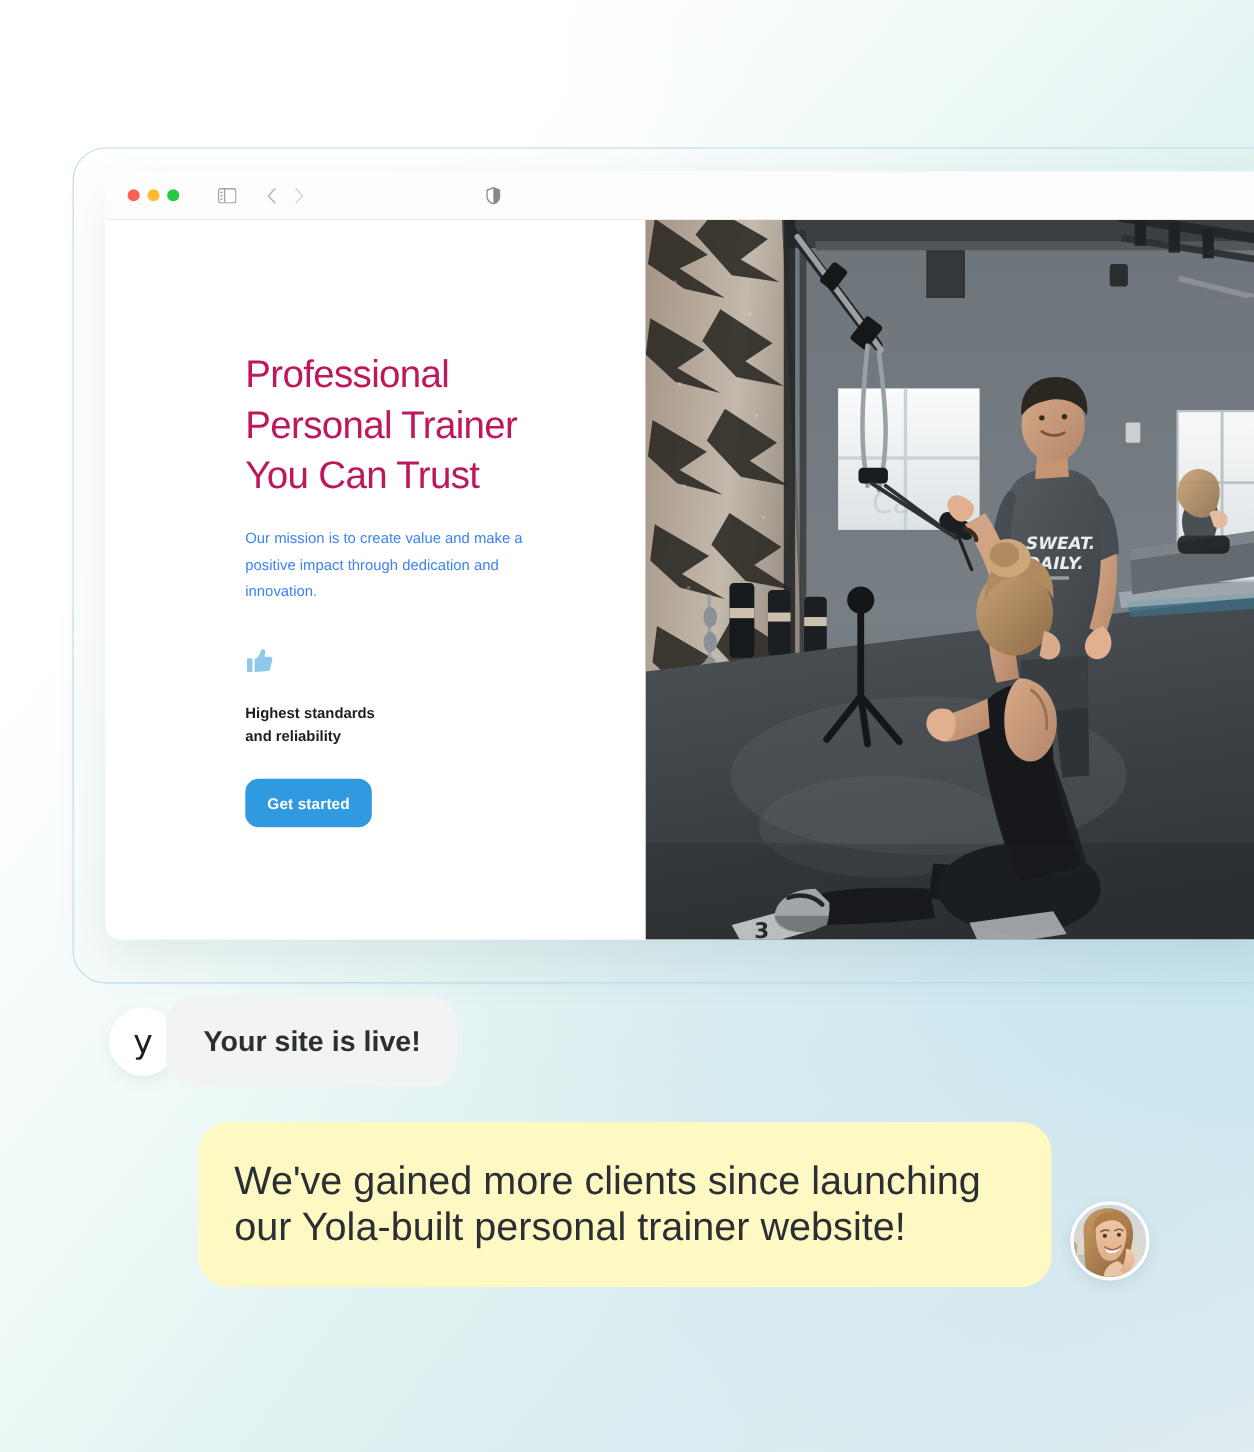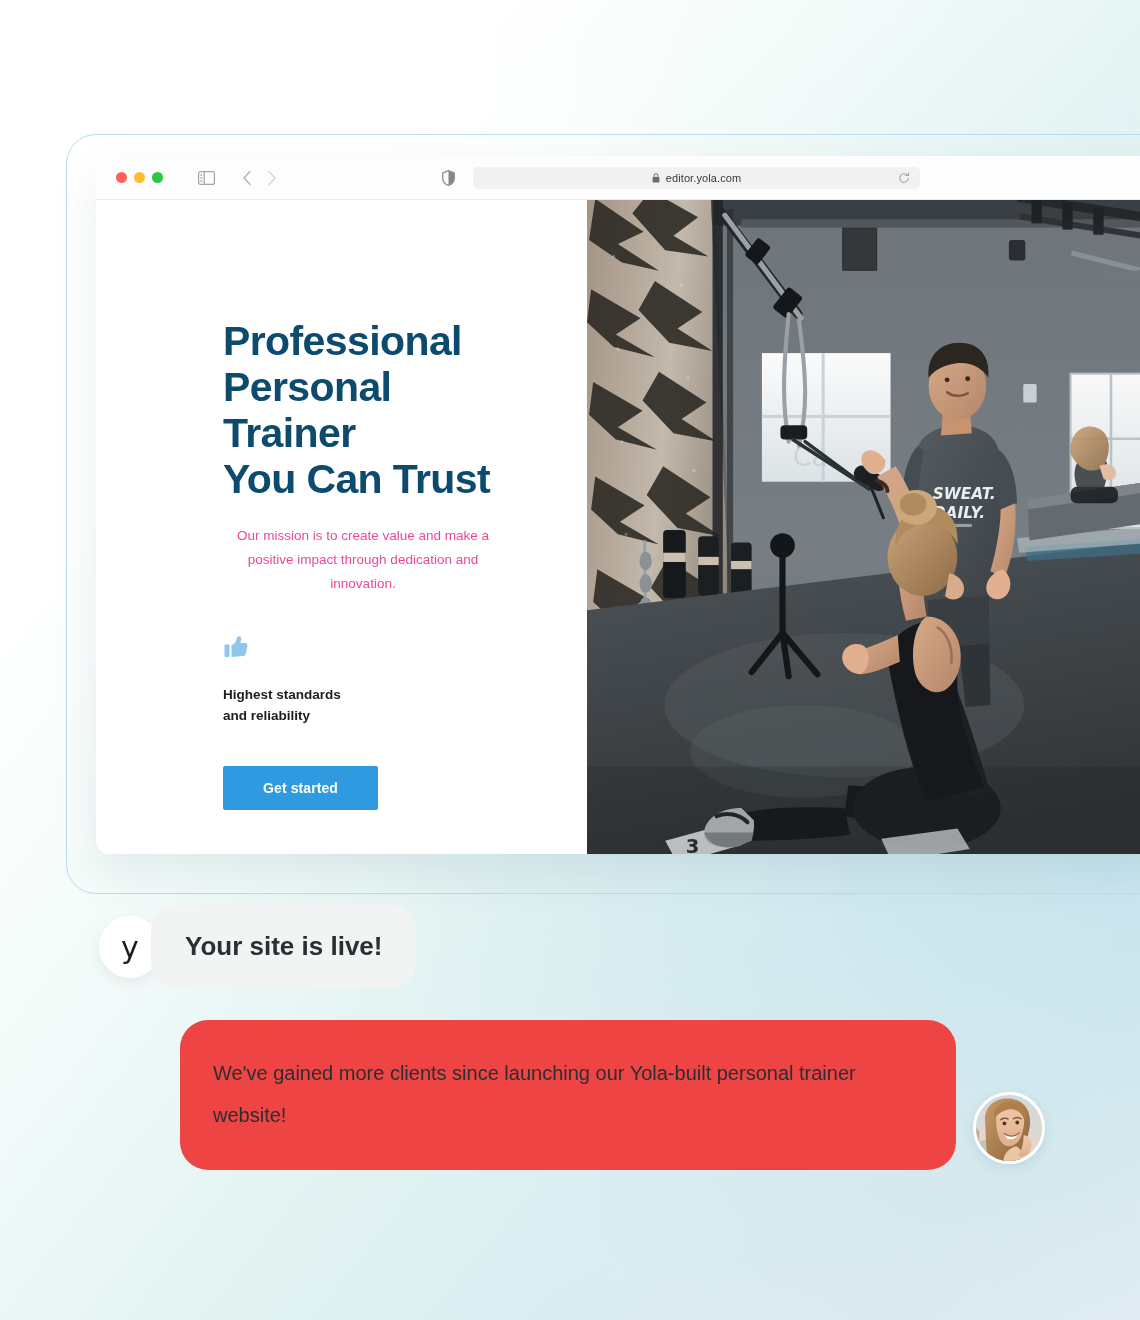--- a/index.html
+++ b/index.html
@@ -135,61 +135,60 @@
     background: #ffffff;
   }
   #hero-content {
     position: absolute;
     left: 127px;
     top: 118px;
     width: 310px;
   }
 
   #hero-headline {
-    font-size: 41px;
+    font-size: 35px;
     line-height: 46px;
-    font-weight: 700;
-    color: #0c4a6e;
+    font-weight: 400;
+    color: #be185d;
     letter-spacing: -0.6px;
     white-space: pre-line;
   }
   #hero-subtext {
     margin-top: 22px;
     font-size: 13.5px;
     line-height: 24px;
-    color: #ec4899;
+    color: #3b82f6;
     width: 280px;
-    text-align: center;
   }
 
   #hero-features {
     margin-top: 38px;
     display: flex;
   }
   .feature-col { width: 162px; }
   .feature-icon { color: #8ec8ea; display: block; height: 28px; }
   .feature-label {
     margin-top: 22px;
     font-size: 13.5px;
     line-height: 21px;
     font-weight: 700;
     color: #1b1d21;
     white-space: pre-line;
   }
 
   #get-started-button {
-    margin-top: 40px;
+    margin-top: 28px;
     display: inline-block;
     background: #2f9ae0;
     color: #ffffff;
     font-size: 14px;
     font-weight: 700;
-    padding: 14px 40px;
+    padding: 14px 20px;
     border: none;
-    border-radius: 2px;
+    border-radius: 12px;
     cursor: pointer;
     letter-spacing: .1px;
   }
 
   
   #hero-photo {
     position: relative;
     flex: 1 1 auto;
     overflow: hidden;
     background: #4c5156;
@@ -231,24 +230,24 @@
     color: #2b2f34;
     white-space: nowrap;
     font-weight: bold;
   }
 
   #bubble-testimonial {
     position: absolute;
     left: 180px;
     top: 135px;
     width: 776px;
-    background: #ef4444;
+    background: #fef9c3;
     border-radius: 28px;
     padding: 32px 38px 34px 33px;
-    font-size: 20px;
+    font-size: 36px;
     line-height: 42px;
     color: #2b2f34;
   }
 
   #client-avatar {
     position: absolute;
     left: 973px;
     top: 1092px;
     width: 72px; height: 72px;
     border-radius: 50%;
@@ -301,35 +300,20 @@
         </svg>
       </span>
 
       <span id="shield-icon">
         <svg width="13" height="16" viewBox="0 0 13 16">
           <path d="M6.5 0.6 L12.3 3 V8 C12.3 11.8 9.6 14.4 6.5 15.4 C3.4 14.4 0.7 11.8 0.7 8 V3 Z" fill="none" stroke="#5a5a5a" stroke-width="1.2"></path>
           <path d="M6.5 0.9 L12 3.2 V8 C12 11.6 9.4 14.1 6.5 15.1 Z" fill="#5a5a5a"></path>
         </svg>
       </span>
 
-      <div id="address-bar">
-        <span style="display:flex;">
-          <svg width="8" height="10" viewBox="0 0 8 10" fill="#6a6a6a">
-            <path d="M1.6 4V2.6a2.4 2.4 0 1 1 4.8 0V4h-1V2.6a1.4 1.4 0 1 0-2.8 0V4z"></path>
-            <rect x="0.6" y="4" width="6.8" height="5.4" rx="1"></rect>
-          </svg>
-        </span>
-        <span id="address-url">editor.yola.com</span>
-        <span id="reload-icon">
-          <svg width="12" height="12" viewBox="0 0 12 12" fill="none" stroke="#6a6a6a" stroke-width="1.1" stroke-linecap="round">
-            <path d="M10.3 6a4.3 4.3 0 1 1-1.3-3.05"></path>
-            <polyline points="10.5,0.9 10.5,3.4 8,3.4" stroke-linejoin="round"></polyline>
-          </svg>
-        </span>
-      </div>
     </div>
 
     <div id="site-viewport">
 
       <div id="hero-left">
         <div id="hero-content">
 
           <h1 id="hero-headline">Professional
 Personal Trainer
 You Can Trust</h1>

